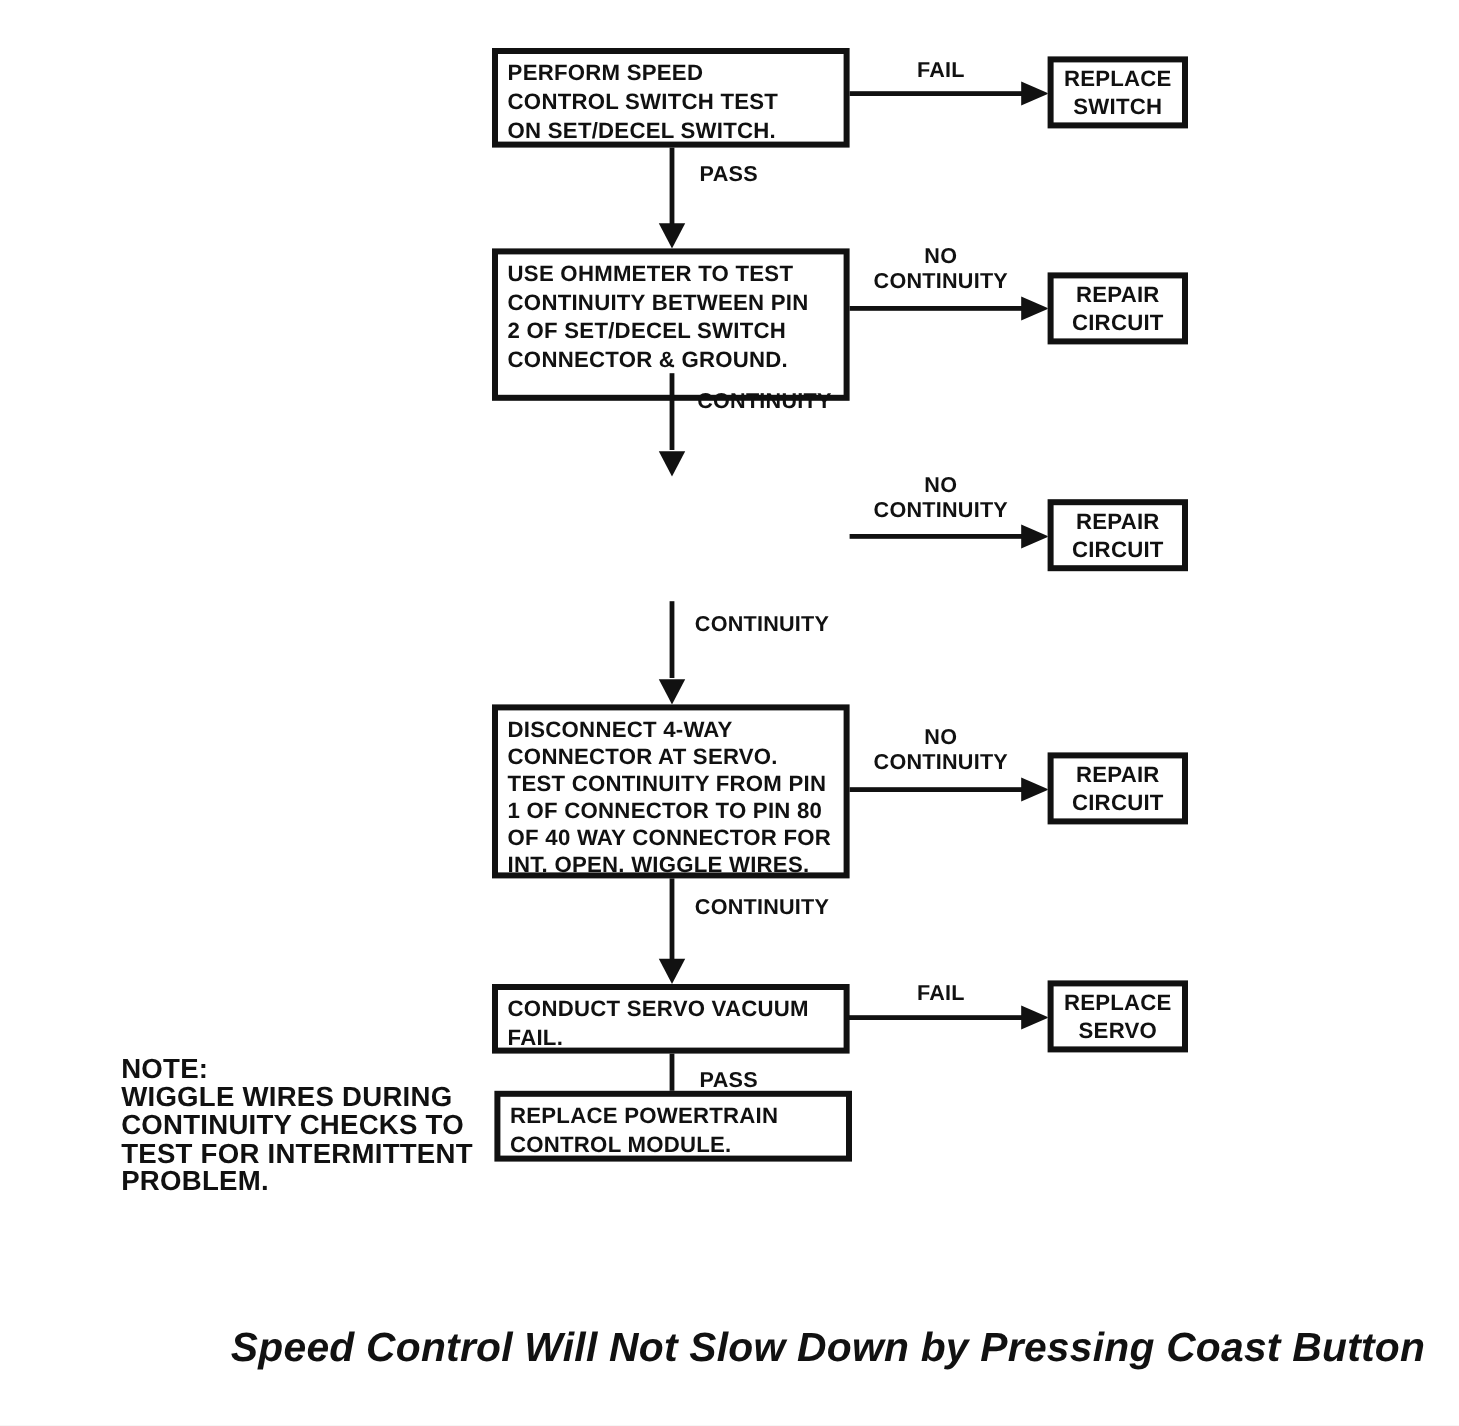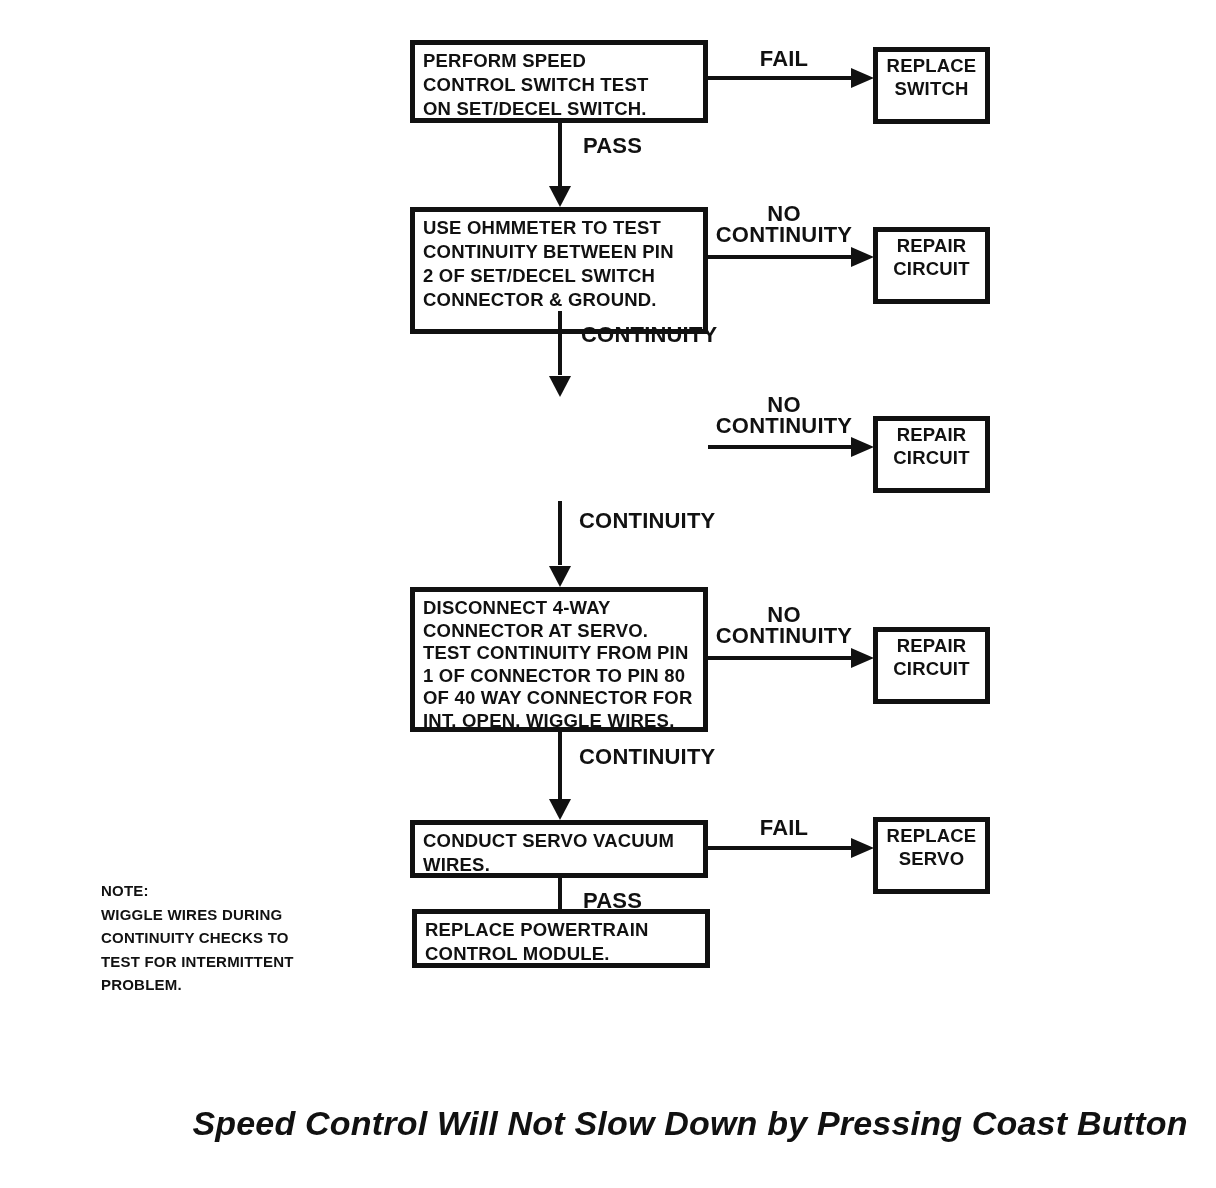--- a/index.html
+++ b/index.html
@@ -28,21 +28,21 @@
     line-height: 24px;
     padding: 4px 4px 12px 8px;
     white-space: pre-line;
     letter-spacing: 0.2px;
   }
   .step.tall { line-height: 22.5px; padding-top: 5px; }
   .action {
     position: absolute;
     left: 873px;
     width: 117px;
-    height: 77px;
+    height: 60px;
     border: 5px solid var(--ink);
     background: var(--paper);
     font-weight: bold;
     font-size: 18.5px;
     line-height: 23px;
     text-align: center;
     padding-top: 2px;
     white-space: pre-line;
     letter-spacing: 0.2px;
   }
@@ -68,36 +68,36 @@
   .head-right {
     position: absolute;
     width: 0; height: 0;
     border-top: 10px solid transparent;
     border-bottom: 10px solid transparent;
     border-left: 23px solid var(--ink);
   }
   .edge-label {
     position: absolute;
     font-weight: bold;
-    font-size: 22px;
+    font-size: 18px;
     line-height: 21px;
     white-space: pre-line;
     letter-spacing: 0.2px;
   }
   .branch-label {
     left: 700px;
     width: 168px;
     text-align: center;
   }
   .note {
     position: absolute;
     left: 101px;
     top: 879px;
     font-weight: bold;
-    font-size: 15px;
+    font-size: 23px;
     line-height: 23.5px;
     white-space: pre-line;
     letter-spacing: 0.2px;
   }
   .caption {
     position: absolute;
     left: 190px;
     top: 1104px;
     width: 1000px;
     text-align: center;
@@ -158,21 +158,21 @@
   <div class="head-right" style="top:648px; left:851px;"></div>
   <div class="edge-label branch-label" style="top:604px;">NO
 CONTINUITY</div>
   <div class="action" style="top:627px;">REPAIR
 CIRCUIT</div>
   <div class="vline" style="top:732px; height:68px;"></div>
   <div class="head-down" style="top:799px;"></div>
   <div class="edge-label" style="top:746px; left:579px;">CONTINUITY</div>
 
   <div class="step" style="top:820px; height:58px;">CONDUCT SERVO VACUUM
-WIRES.</div>
+FAIL.</div>
   <div class="hline" style="top:846px; left:706px; width:149px;"></div>
   <div class="head-right" style="top:838px; left:851px;"></div>
   <div class="edge-label branch-label" style="top:817px;">FAIL</div>
   <div class="action" style="top:817px;">REPLACE
 SERVO</div>
   <div class="vline" style="top:878px; height:65px;"></div>
   <div class="head-down" style="top:942px;"></div>
   <div class="edge-label" style="top:890px; left:583px;">PASS</div>
 
   <div class="step" style="top:909px; left:412px; height:59px;">REPLACE POWERTRAIN

